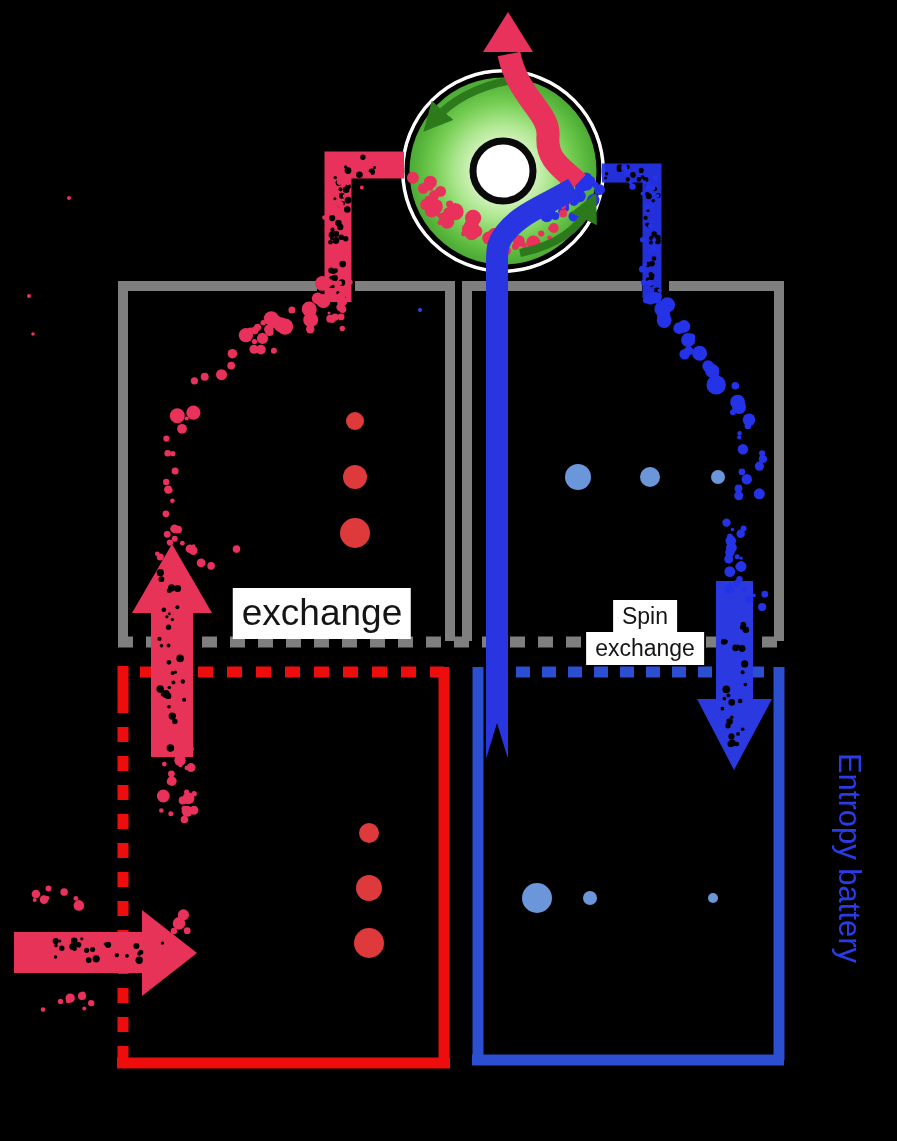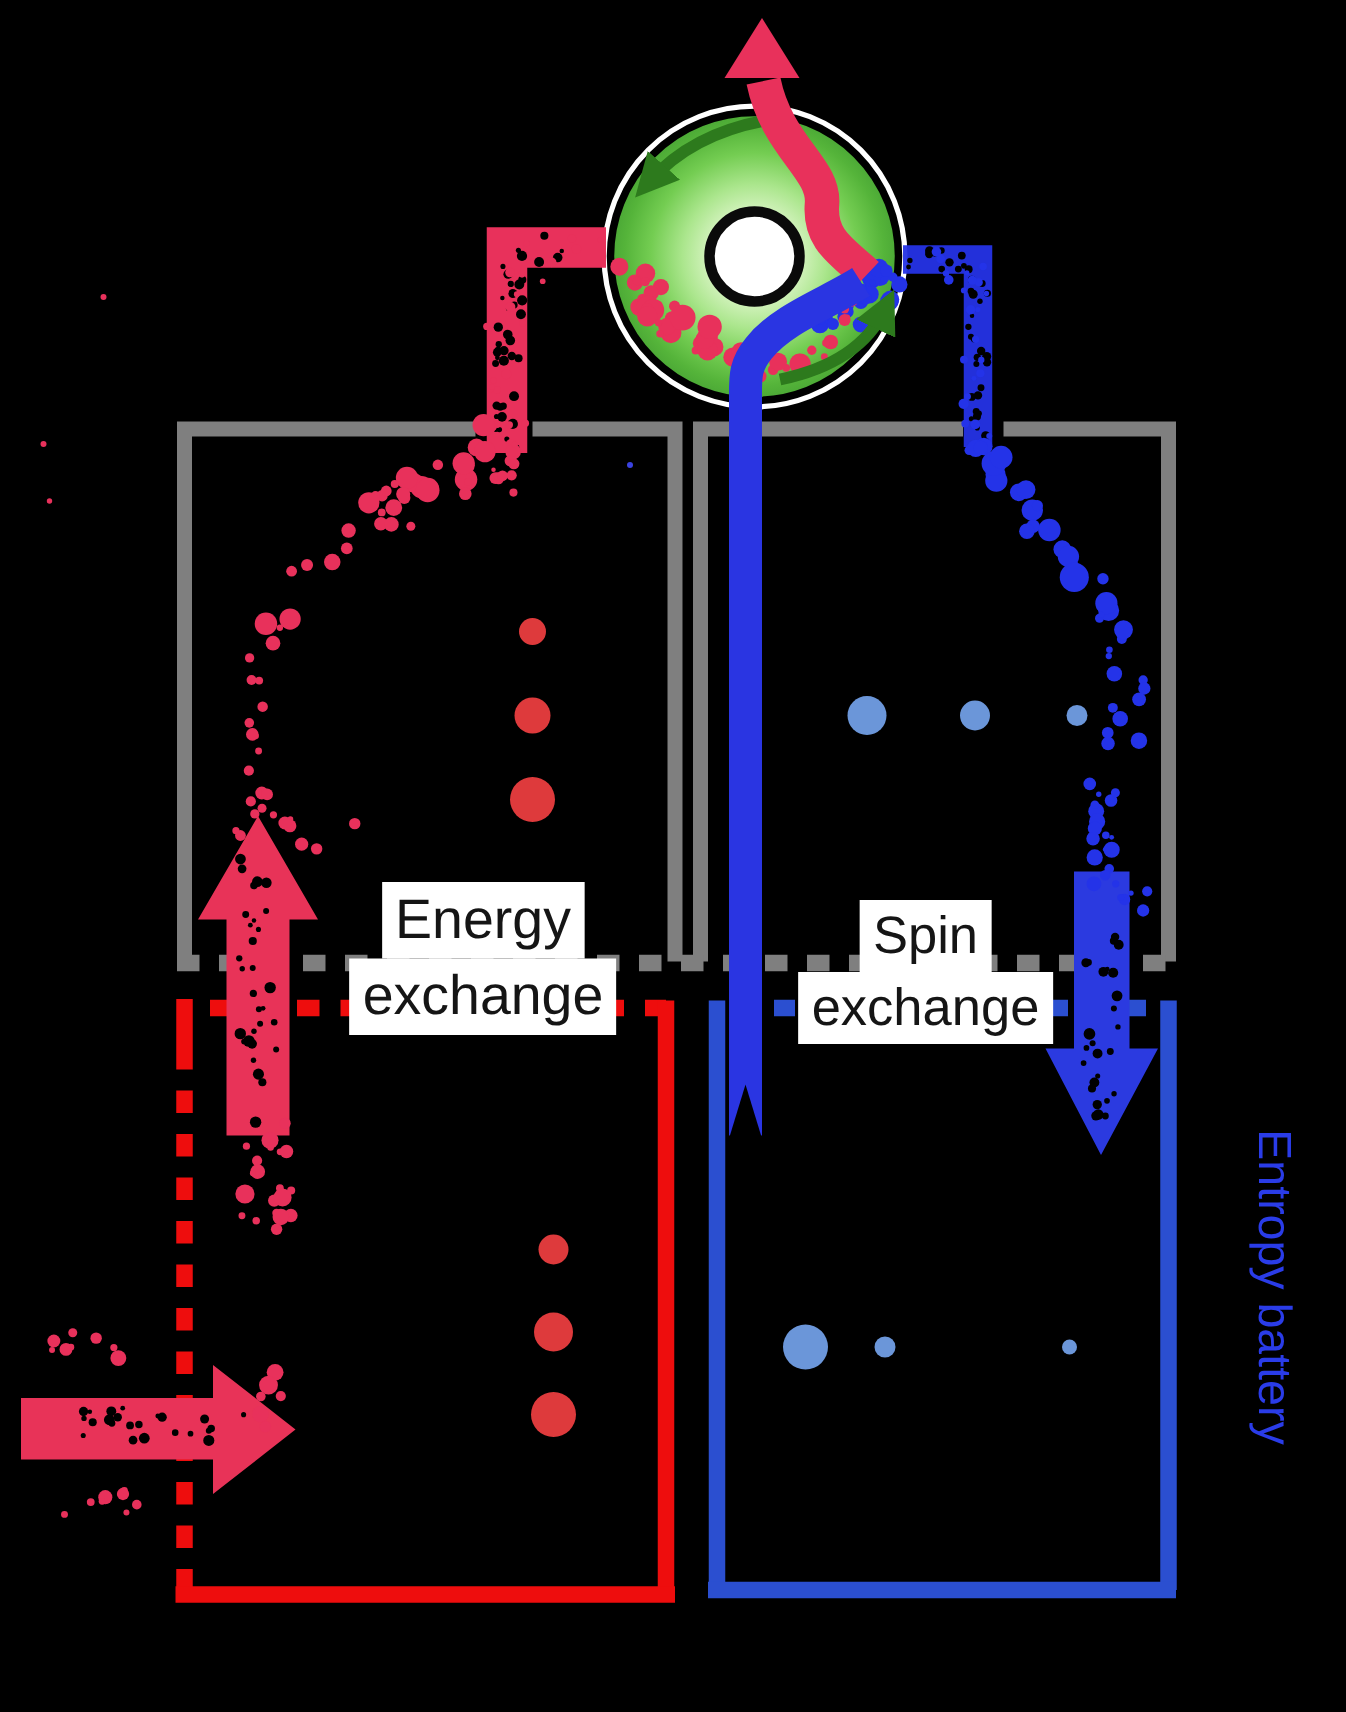--- a/index.html
+++ b/index.html
@@ -3,21 +3,21 @@
 <meta charset="utf-8">
 <style>
   html,body{margin:0;padding:0;background:#000;}
   #stage{position:relative;width:897px;height:1141px;background:#000;overflow:hidden;
          font-family:"Liberation Sans", sans-serif;}
   #diagram-svg{position:absolute;left:0;top:0;}
   .label-stack{position:absolute;display:flex;flex-direction:column;align-items:center;
 ardware    row-gap:2px;color:#151515;text-align:center;}
   .label-stack span{background:#ffffff;padding:1px 9px;white-space:nowrap;display:block;}
   #energy-label{left:322px;top:588px;transform:translateX(-50%);font-size:37px;line-height:1.32;}
-  #spin-label{left:617px;top:600px;transform:translateX(-50%);font-size:35px;line-height:1.32;}
+  #spin-label{left:645px;top:600px;transform:translateX(-50%);font-size:23px;line-height:1.32;}
   #entropy-label{position:absolute;left:849px;top:858px;transform:translate(-50%,-50%) rotate(90deg);
     color:#2a3ce8;font-size:31px;white-space:nowrap;}
 </style>
 </head>
 <body>
 
 <div id="stage">
 
   <svg id="diagram-svg" width="897" height="1141" viewBox="0 0 897 1141">
     <defs>
@@ -622,21 +622,20 @@
 
     <g id="cl-stray">
         <circle cx="69.0" cy="198.0" r="2.0" fill="#e8315b"></circle>
         <circle cx="29.0" cy="296.0" r="2.0" fill="#e8315b"></circle>
         <circle cx="33.0" cy="334.0" r="1.8" fill="#e8315b"></circle>
         <circle cx="420.0" cy="310.0" r="2.0" fill="#3a42e0"></circle>
       </g>
   </svg>
 
   <div id="energy-label" class="label-stack">
-    <span>Energy</span>
     <span>exchange</span>
   </div>
   <div id="spin-label" class="label-stack">
     <span>Spin</span>
     <span>exchange</span>
   </div>
   <div id="entropy-label">Entropy battery</div>
 </div>
 
 </body></html>

